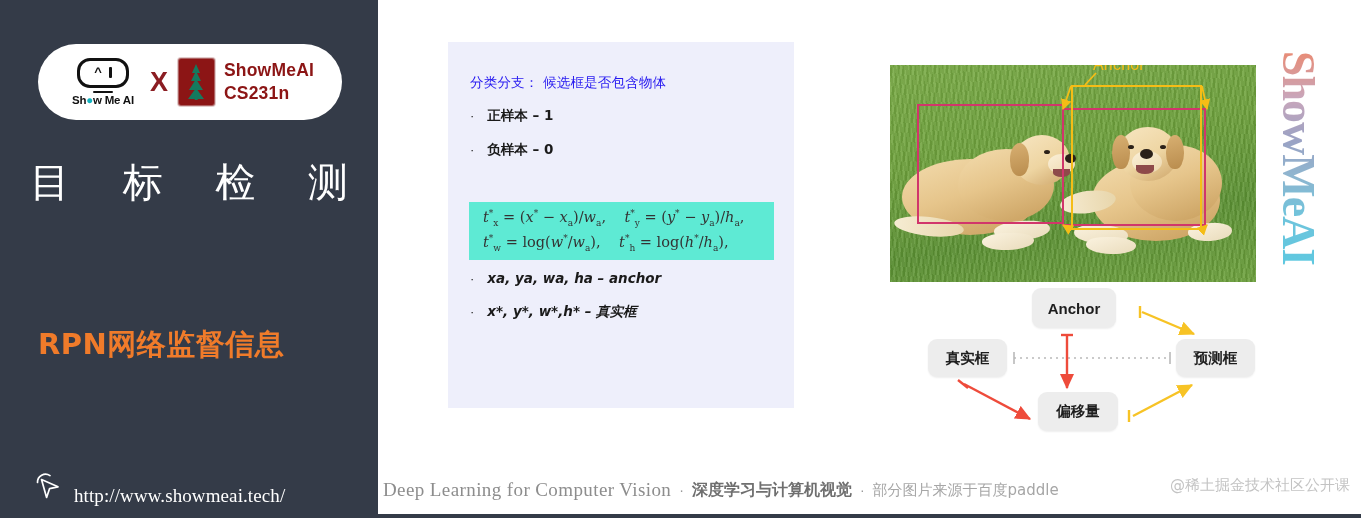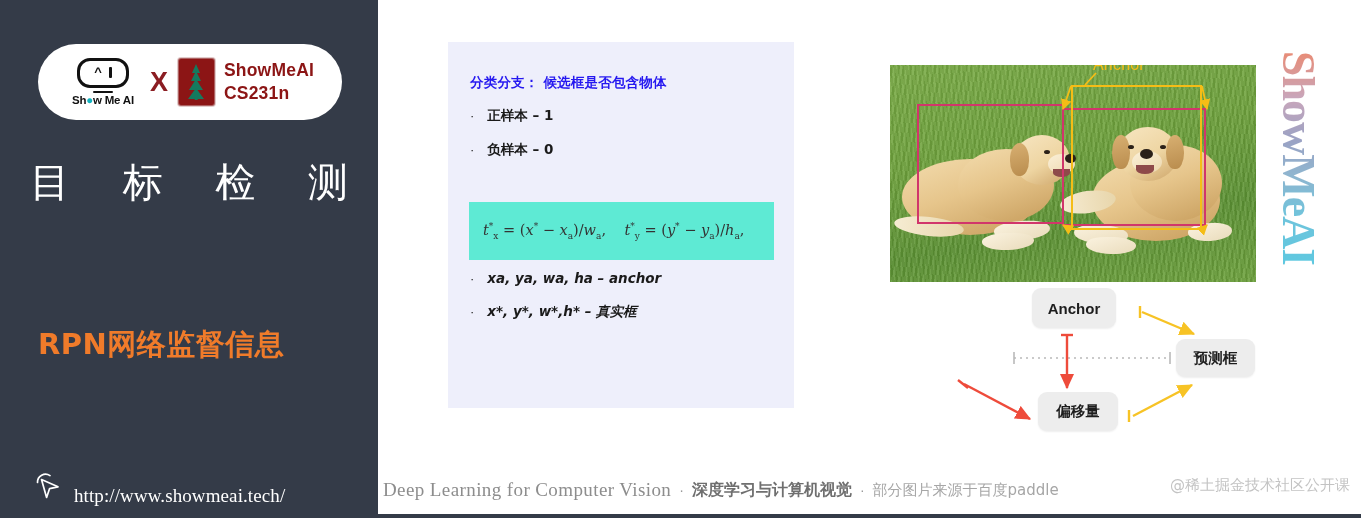--- a/index.html
+++ b/index.html
@@ -81,21 +81,21 @@
 
   
   #stage { position:absolute; left:378px; top:0; width:983px; height:518px; background:#fff; }
 
   
   #text-panel {
     position:absolute; left:70px; top:42px; width:346px; height:366px;
     background:#eeeffb;
   }
   .tp-head {
-    color:#2518f0; font-weight:700; font-size:13.5px; letter-spacing:.2px;
+    color:#2518f0; font-weight:400; font-size:13.5px; letter-spacing:.2px;
     font-family:"DejaVu Sans","Liberation Sans",sans-serif;
   }
   .tp-bullet { display:flex; gap:13px; align-items:baseline; }
   .tp-dot { color:#222; font-size:13px; line-height:1; }
   .tp-b-text {
     color:#1a1a1a; font-weight:700; font-size:13.5px;
     font-family:"DejaVu Sans","Liberation Sans",sans-serif;
   }
   .tp-b-text.it { font-style:italic; }
   #tp-row-head1 { position:absolute; left:22px; top:32px; }
@@ -275,20 +275,24 @@
         <span class="tp-b-text">负样本 – 0</span>
       </div>
 
 
       <div id="formula-box">
         <div>
           <div class="formula-line">
             <span class="fvar">t</span><sup>*</sup><sub>x</sub> = (<span class="fvar">x</span><sup>*</sup> − <span class="fvar">x</span><sub>a</sub>)/<span class="fvar">w</span><sub>a</sub>,&nbsp;&nbsp;&nbsp;
             <span class="fvar">t</span><sup>*</sup><sub>y</sub> = (<span class="fvar">y</span><sup>*</sup> − <span class="fvar">y</span><sub>a</sub>)/<span class="fvar">h</span><sub>a</sub>,
           </div>
+          <div class="formula-line">
+            <span class="fvar">t</span><sup>*</sup><sub>w</sub> = log(<span class="fvar">w</span><sup>*</sup>/<span class="fvar">w</span><sub>a</sub>),&nbsp;&nbsp;&nbsp;
+            <span class="fvar">t</span><sup>*</sup><sub>h</sub> = log(<span class="fvar">h</span><sup>*</sup>/<span class="fvar">h</span><sub>a</sub>),
+          </div>
         </div>
       </div>
 
       <div id="tp-row-anchor" class="tp-bullet">
         <span class="tp-dot">·</span>
         <span class="tp-b-text it">xa, ya, wa, ha – anchor</span>
       </div>
 
       <div id="tp-row-gt" class="tp-bullet">
         <span class="tp-dot">·</span>
@@ -373,20 +377,21 @@
         <line x1="30" y1="92" x2="40" y2="100" stroke="#ee4b3b" stroke-width="2.4"></line>
 
         <line x1="214" y1="24" x2="266" y2="46" stroke="#f7c325" stroke-width="2.4" marker-end="url(#ym)"></line>
         <line x1="212" y1="18" x2="212" y2="30" stroke="#f7c325" stroke-width="2.4"></line>
 
         <line x1="205" y1="128" x2="264" y2="97" stroke="#f7c325" stroke-width="2.4" marker-end="url(#ym)"></line>
         <line x1="201" y1="122" x2="201" y2="134" stroke="#f7c325" stroke-width="2.4"></line>
       </svg>
 
       <div class="node" id="node-anchor">Anchor</div>
+      <div class="node" id="node-gt">真实框</div>
       <div class="node" id="node-offset">偏移量</div>
       <div class="node" id="node-pred">预测框</div>
     </section>
 
   </main>
 
   <div id="vlogo">
     <span class="txt">ShowMeAI</span>
   </div>
 

